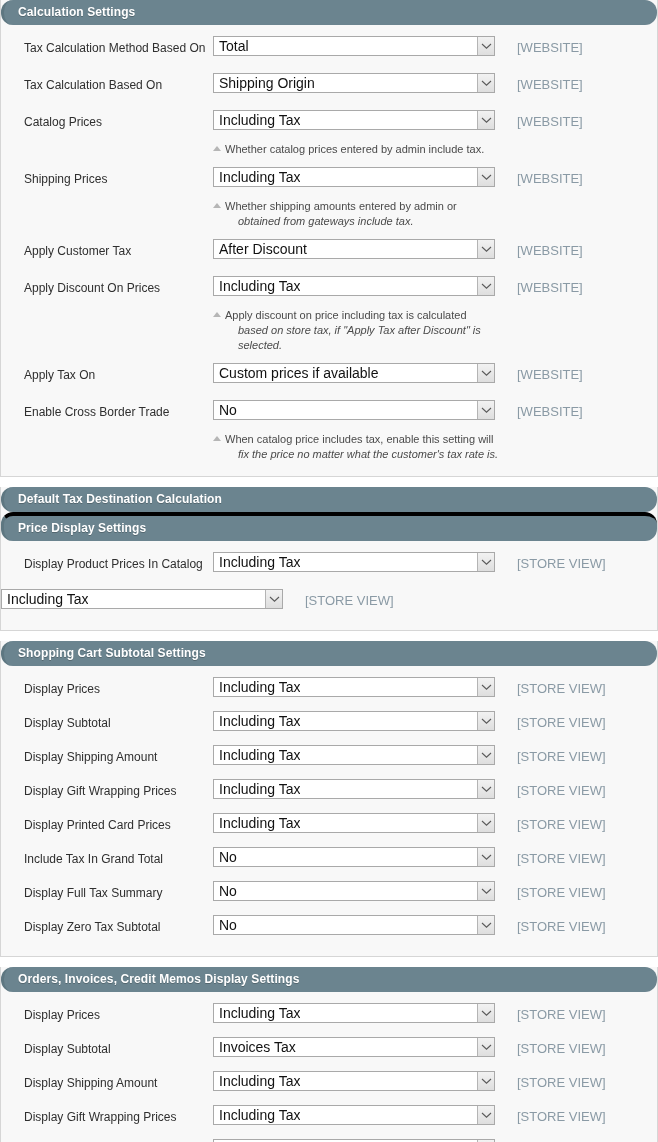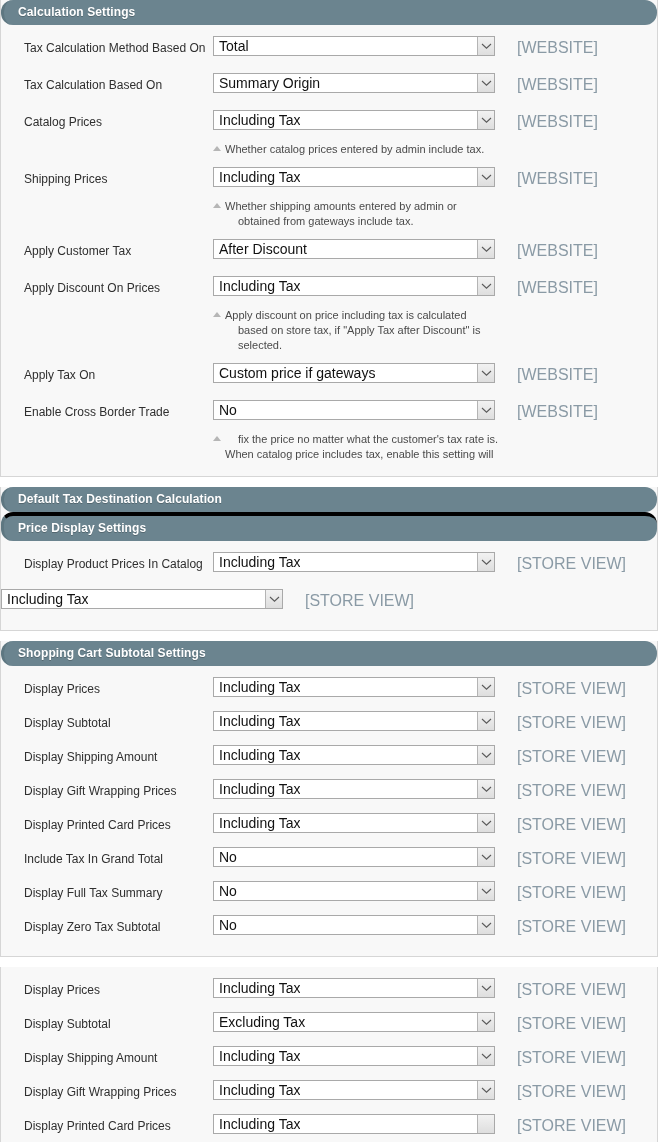--- a/index.html
+++ b/index.html
@@ -84,21 +84,21 @@
     border-left: 1px solid #b4b4b4;
     display: flex;
     align-items: center;
     justify-content: center;
   }
   .select-arrow svg { display: block; }
 
   .field-scope {
     flex: 1 1 auto;
     padding: 5px 0 0 22px;
-    font-size: 16px;
+    font-size: 13px;
     color: #8a9aa5;
     line-height: 14px;
     white-space: nowrap;
   }
 
   
   .hint {
     display: flex;
     align-items: flex-start;
     padding: 3px 0 2px 0;
@@ -115,21 +115,21 @@
   }
   .hint-tri {
     position: absolute;
     left: 0; top: 4px;
     width: 0; height: 0;
     border-left: 4px solid transparent;
     border-right: 4px solid transparent;
     border-bottom: 5px solid #b6b6b6;
   }
   .hint-line { display: block; }
-  .hint-line.indented { padding-left: 13px; }
+  .hint-line.indented { padding-left: 13px; font-style: italic; }
 
   .row-gap-8 { height: 8px; }
   .row-gap-5 { height: 5px; }
 </style>
 </head>
 <body>
 
 <div class="page" id="root">
     <div class="panel">
       <div class="section-header">Calculation Settings</div>
@@ -146,21 +146,21 @@
               </span>
             </div>
           </div>
           <div class="field-scope">[WEBSITE]</div>
         </div>
         <div class="row-gap-8"></div>
         <div class="field-row">
           <div class="field-label">Tax Calculation Based On</div>
           <div class="field-control">
             <div class="select-box">
-              <span class="select-value">Summary Origin</span>
+              <span class="select-value">Shipping Origin</span>
               <span class="select-arrow">
                 <svg width="11" height="8" viewBox="0 0 11 8">
                   <path d="M1 2 L5.5 6.2 L10 2" fill="none" stroke="#5a5a5a" stroke-width="1.1"></path>
                 </svg>
               </span>
             </div>
           </div>
           <div class="field-scope">[WEBSITE]</div>
         </div>
         <div class="row-gap-8"></div>
@@ -245,21 +245,21 @@
             <span class="hint-line">Apply discount on price including tax is calculated</span>
             <span class="hint-line indented">based on store tax, if "Apply Tax after Discount" is</span>
             <span class="hint-line indented">selected.</span>
           </div>
         </div>
         <div class="row-gap-8"></div>
         <div class="field-row">
           <div class="field-label">Apply Tax On</div>
           <div class="field-control">
             <div class="select-box">
-              <span class="select-value">Custom price if gateways</span>
+              <span class="select-value">Custom prices if available</span>
               <span class="select-arrow">
                 <svg width="11" height="8" viewBox="0 0 11 8">
                   <path d="M1 2 L5.5 6.2 L10 2" fill="none" stroke="#5a5a5a" stroke-width="1.1"></path>
                 </svg>
               </span>
             </div>
           </div>
           <div class="field-scope">[WEBSITE]</div>
         </div>
         <div class="row-gap-8"></div>
@@ -274,22 +274,22 @@
                 </svg>
               </span>
             </div>
           </div>
           <div class="field-scope">[WEBSITE]</div>
         </div>
         <div class="hint">
           <div class="hint-spacer"></div>
           <div class="hint-body">
             <span class="hint-tri"></span>
+            <span class="hint-line">When catalog price includes tax, enable this setting will</span>
             <span class="hint-line indented">fix the price no matter what the customer's tax rate is.</span>
-            <span class="hint-line">When catalog price includes tax, enable this setting will</span>
           </div>
         </div>
       </div>
     </div>
     <div class="panel">
       <div class="section-header">Default Tax Destination Calculation</div>
       <div class="section-header">Price Display Settings</div>
       <div class="panel-body">
         <div class="field-row">
           <div class="field-label">Display Product Prices In Catalog</div>
@@ -439,41 +439,42 @@
                   <path d="M1 2 L5.5 6.2 L10 2" fill="none" stroke="#5a5a5a" stroke-width="1.1"></path>
                 </svg>
               </span>
             </div>
           </div>
           <div class="field-scope">[STORE VIEW]</div>
         </div>
       </div>
     </div>
     <div class="panel">
+      <div class="section-header">Orders, Invoices, Credit Memos Display Settings</div>
       <div class="panel-body">
         <div class="field-row">
           <div class="field-label">Display Prices</div>
           <div class="field-control">
             <div class="select-box">
               <span class="select-value">Including Tax</span>
               <span class="select-arrow">
                 <svg width="11" height="8" viewBox="0 0 11 8">
                   <path d="M1 2 L5.5 6.2 L10 2" fill="none" stroke="#5a5a5a" stroke-width="1.1"></path>
                 </svg>
               </span>
             </div>
           </div>
           <div class="field-scope">[STORE VIEW]</div>
         </div>
         <div class="row-gap-5"></div>
         <div class="field-row">
           <div class="field-label">Display Subtotal</div>
           <div class="field-control">
             <div class="select-box">
-              <span class="select-value">Excluding Tax</span>
+              <span class="select-value">Invoices Tax</span>
               <span class="select-arrow">
                 <svg width="11" height="8" viewBox="0 0 11 8">
                   <path d="M1 2 L5.5 6.2 L10 2" fill="none" stroke="#5a5a5a" stroke-width="1.1"></path>
                 </svg>
               </span>
             </div>
           </div>
           <div class="field-scope">[STORE VIEW]</div>
         </div>
         <div class="row-gap-5"></div>

